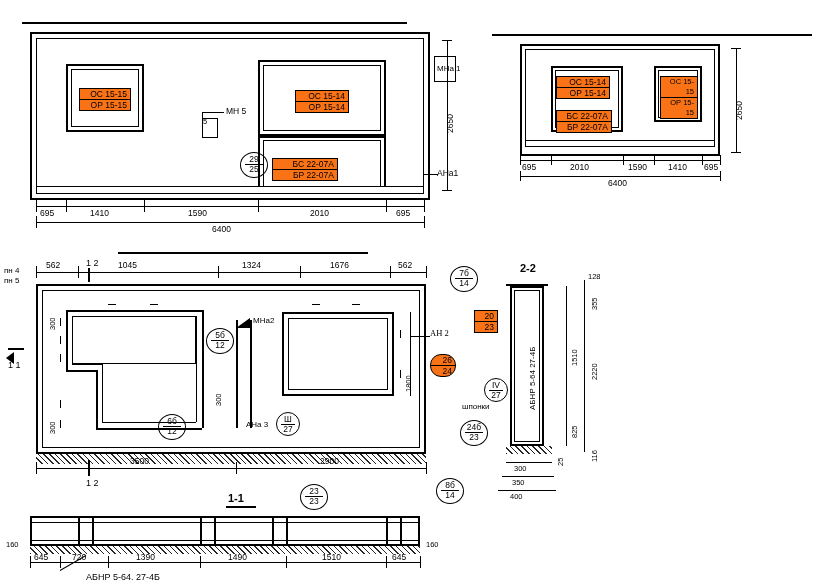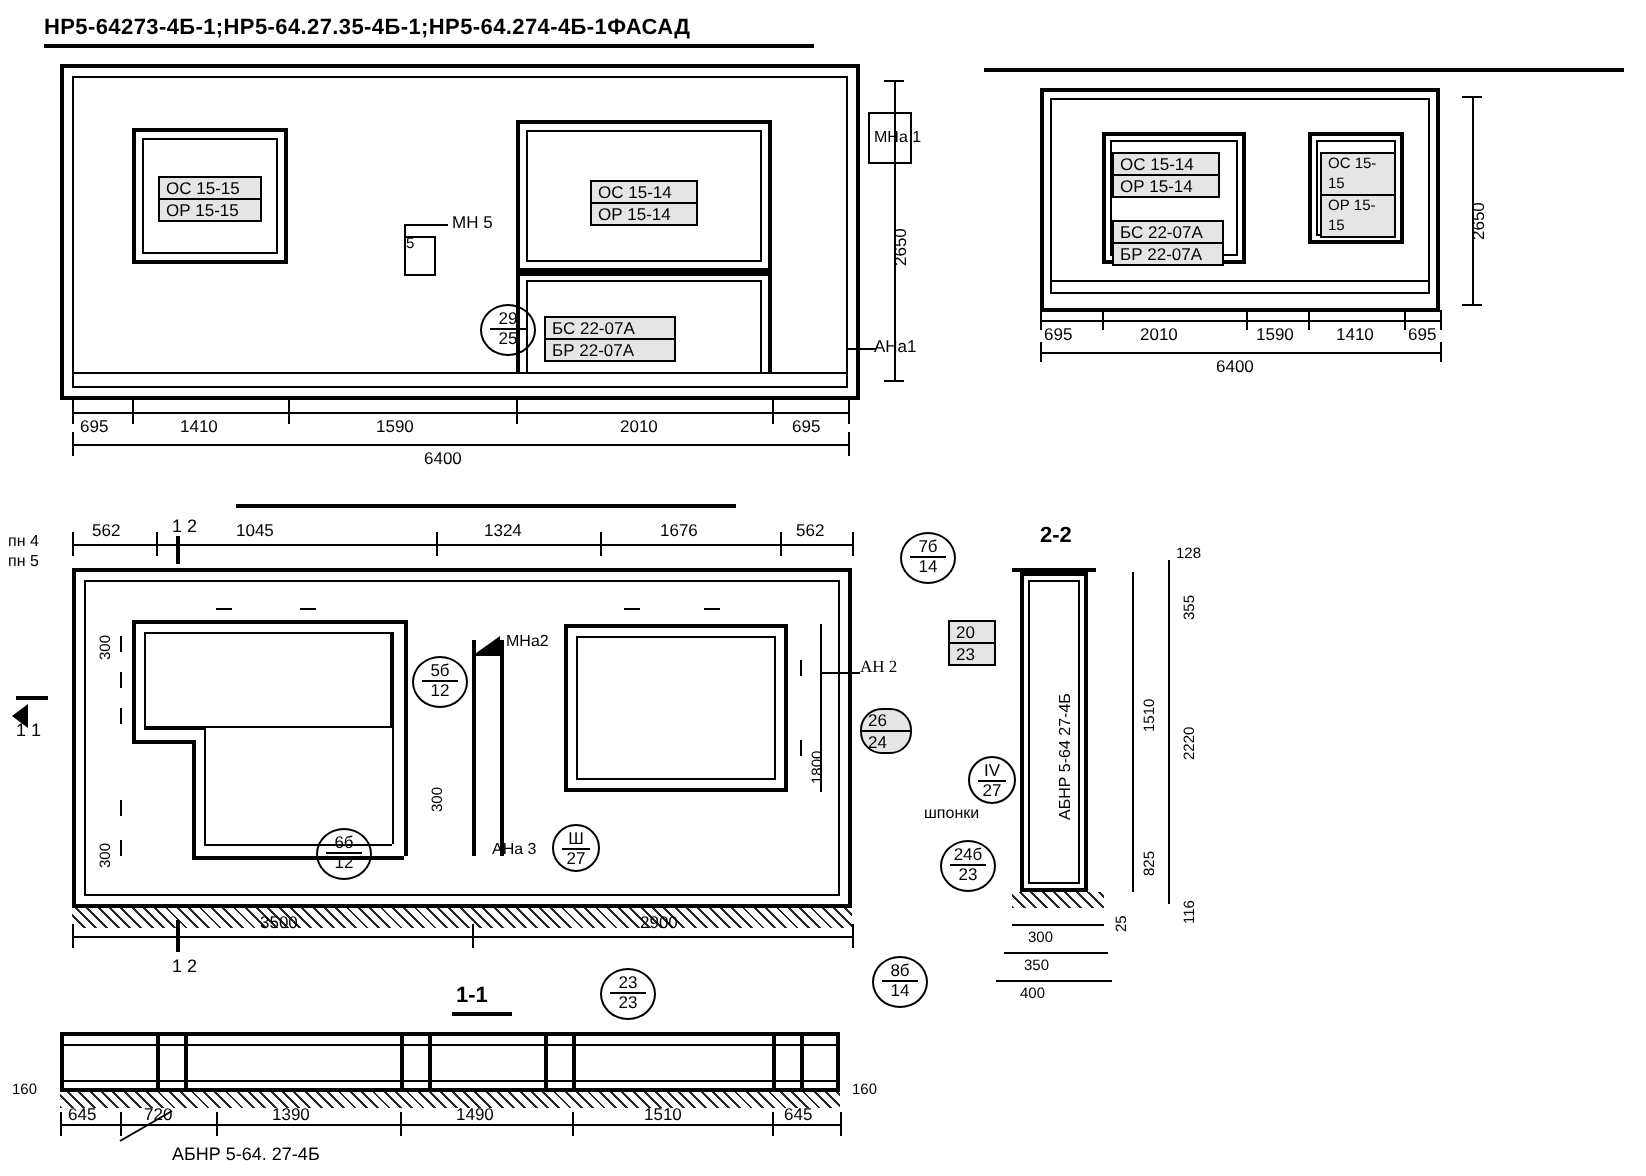--- a/index.html
+++ b/index.html
@@ -11,37 +11,36 @@
   .ttl2{position:absolute;white-space:nowrap;font-size:12px;font-weight:bold;}
   .ln{position:absolute;background:#000;}
   .h{height:1px;} .v{width:1px;}
   .h2{height:2px;} .v2{width:2px;}
   .box{position:absolute;border:1px solid #000;box-sizing:border-box;}
   .box2{position:absolute;border:2px solid #000;box-sizing:border-box;}
   .ell{position:absolute;border:1px solid #000;border-radius:50%;box-sizing:border-box;
        text-align:center;font-size:8.5px;line-height:9px;}
   .ell .a{display:block;margin-top:2px;}
   .ell .b{display:block;border-top:1px solid #000;margin:0 4px;}
-  .frac{position:absolute;border:1px solid #000;box-sizing:border-box;text-align:left;
-        font-size:8.5px;line-height:10px;background:#e5e5e5;}
+  .frac{position:absolute;border:1px solid #000;box-sizing:border-box;text-align:right;
+        font-size:8.5px;line-height:10px;background:#f97316;}
   .frac .a{display:block;padding:0 3px;}
   .frac .b{display:block;border-top:1px solid #000;padding:0 3px;}
   .dimtxt{position:absolute;font-size:8.5px;white-space:nowrap;}
   .vtxt{position:absolute;font-size:8.5px;white-space:nowrap;transform-origin:0 0;
         transform:rotate(-90deg);}
   .hatch{position:absolute;
     background-image:repeating-linear-gradient(45deg,#000 0 1px,transparent 1px 4px);}
   .tri{position:absolute;width:0;height:0;}
 </style>
 </head>
 <body>
 
 <div class="root">
 
-  <div class="ttl" style="left:22px;top:8px;">НР5-64273-4Б-1;НР5-64.27.35-4Б-1;НР5-64.274-4Б-1ФАСАД</div>
   <div class="ln h2" style="left:22px;top:22px;width:385px;"></div>
 
   <div class="box2" style="left:30px;top:32px;width:400px;height:168px;"></div>
   <div class="box" style="left:36px;top:38px;width:388px;height:156px;"></div>
   <div class="ln h" style="left:36px;top:186px;width:388px;"></div>
 
   <div class="box2" style="left:66px;top:64px;width:78px;height:68px;"></div>
   <div class="box" style="left:71px;top:69px;width:68px;height:58px;"></div>
   <div class="frac" style="left:79px;top:88px;width:52px;">
     <span class="a">ОС 15-15</span>
@@ -264,21 +263,21 @@
   <div class="vtxt" style="left:528px;top:410px;font-size:8px;">АБНР 5-64 27-4Б</div>
 
   <div class="frac" style="left:474px;top:310px;width:24px;">
     <span class="a">20</span>
     <span class="b">23</span>
   </div>
   <div class="ell" style="left:484px;top:378px;width:24px;height:24px;">
     <span class="a">IV</span>
     <span class="b">27</span>
   </div>
-  <div class="ell" style="left:470px;top:420px;width:28px;height:26px;">
+  <div class="ell" style="left:460px;top:420px;width:28px;height:26px;">
     <span class="a">24б</span>
     <span class="b">23</span>
   </div>
   <div class="lbl" style="left:462px;top:402px;font-size:8px;">шпонки</div>
 
   <div class="ln v" style="left:566px;top:286px;height:160px;"></div>
   <div class="ln v" style="left:584px;top:280px;height:172px;"></div>
   <div class="dimtxt" style="left:588px;top:272px;font-size:7.5px;">128</div>
   <div class="vtxt" style="left:590px;top:310px;font-size:7.5px;">355</div>
   <div class="vtxt" style="left:570px;top:366px;font-size:7.5px;">1510</div>

